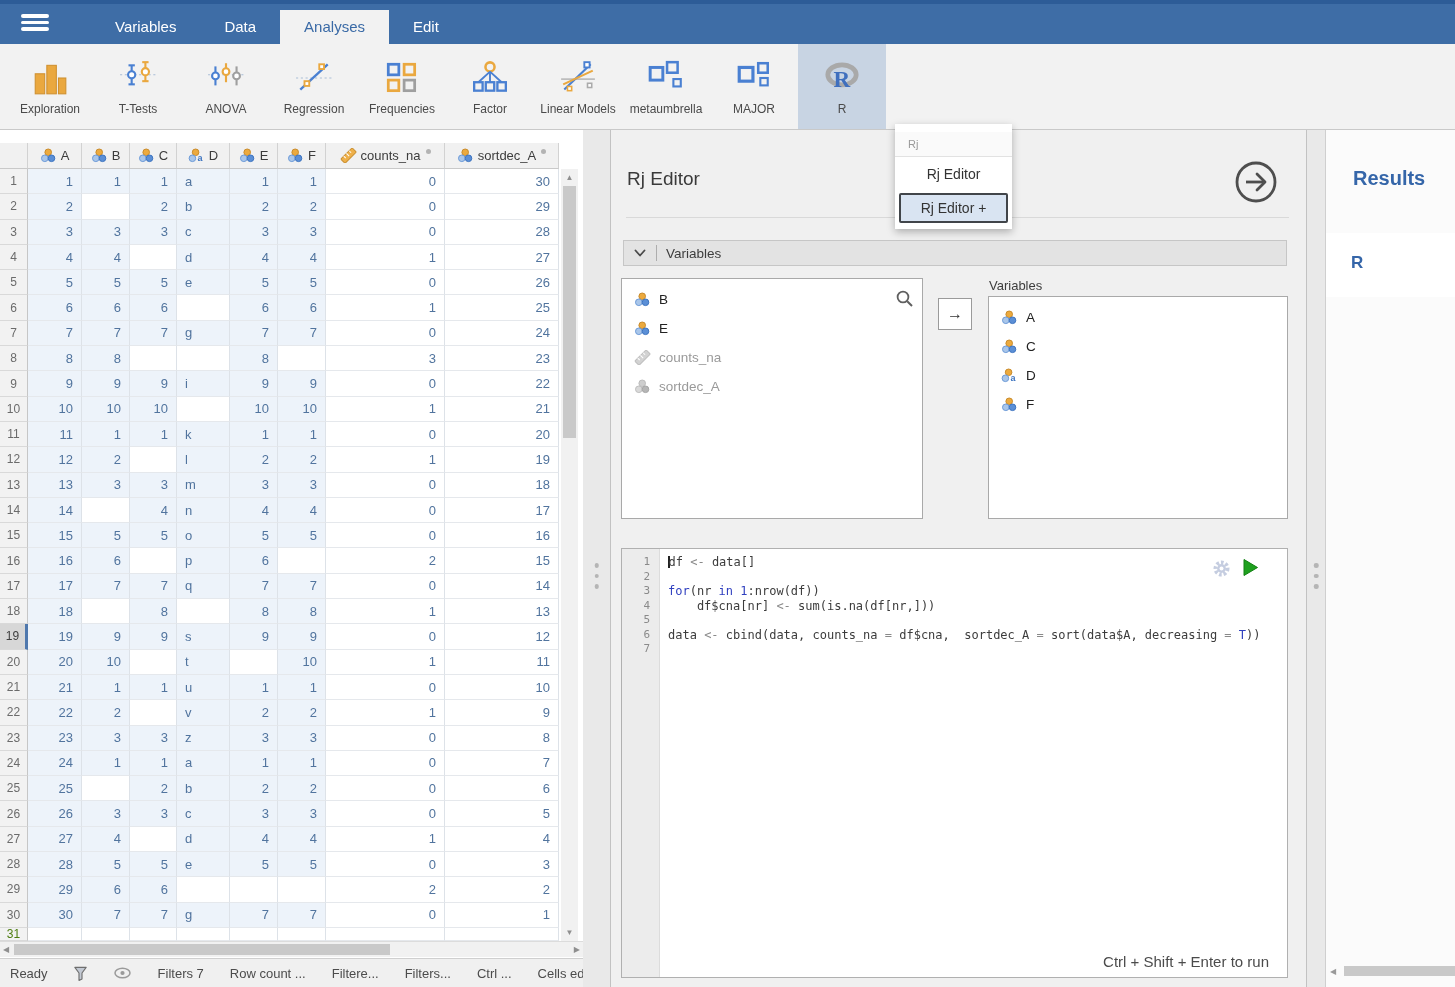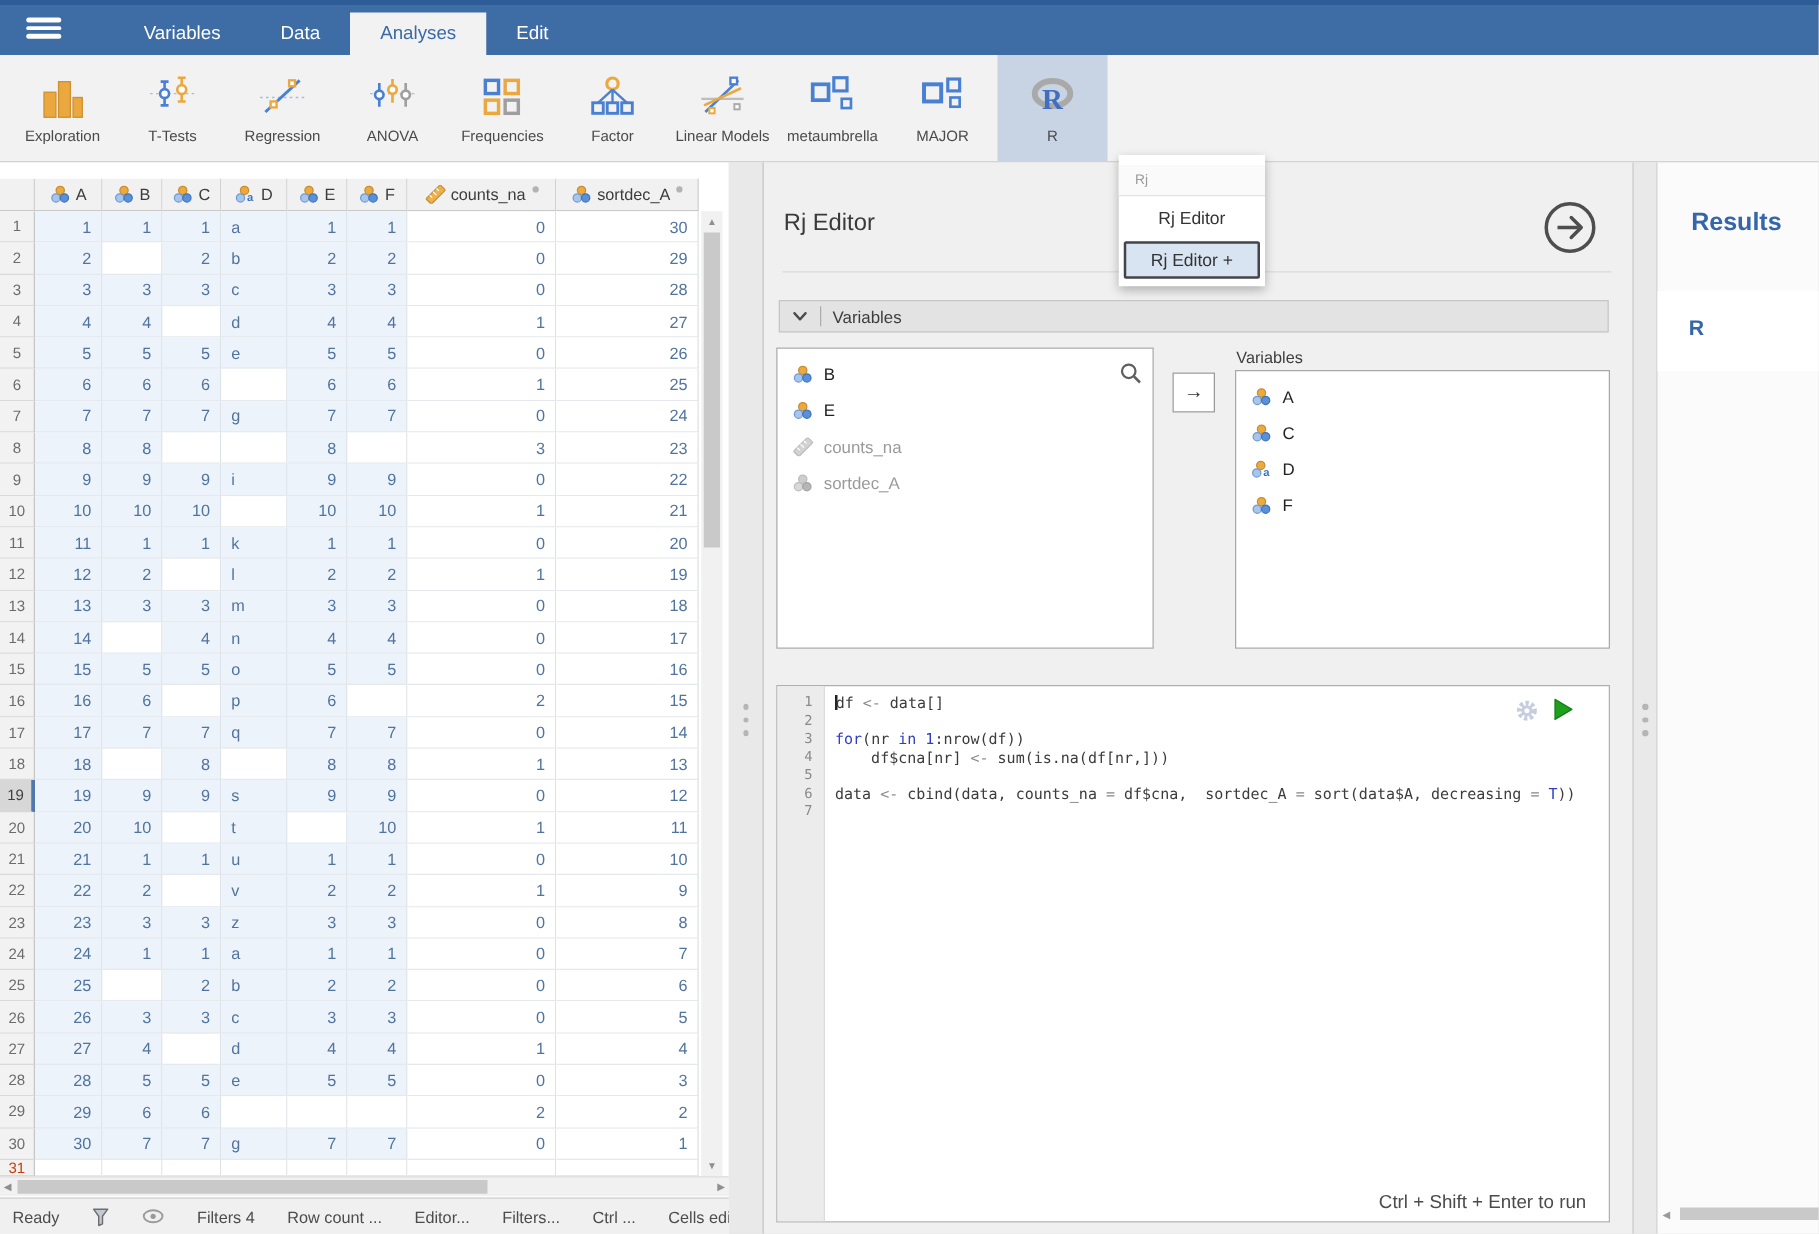--- a/index.html
+++ b/index.html
@@ -177,41 +177,41 @@
             <line x1="22" y1="2" x2="28" y2="2" stroke="#eaa83f" stroke-width="2"></line>
             <line x1="22" y1="20" x2="28" y2="20" stroke="#eaa83f" stroke-width="2"></line>
             <circle cx="25" cy="11" r="3.4" fill="#fff" stroke="#eaa83f" stroke-width="2"></circle>
           </svg>
         </span>
         <span class="rlabel">T-Tests</span>
       </div>
       <div class="ribbon-item">
         <span class="ric">
           <svg width="38" height="36" viewBox="0 0 36 34">
-            <line x1="1" y1="17" x2="35" y2="17" stroke="#a9bdd6" stroke-dasharray="2 2.5"></line>
-            <line x1="5" y1="28" x2="31" y2="4" stroke="#4a80d2" stroke-width="2.2"></line>
-            <rect x="9" y="20" width="4.5" height="4.5" fill="#fff" stroke="#eaa83f" stroke-width="1.8"></rect>
-            <rect x="23" y="4" width="4.5" height="4.5" fill="#fff" stroke="#eaa83f" stroke-width="1.8"></rect>
-          </svg>
-        </span>
-        <span class="rlabel">Regression</span>
-      </div>
-      <div class="ribbon-item">
-        <span class="ric">
-          <svg width="38" height="36" viewBox="0 0 36 34">
             <line x1="1" y1="14" x2="35" y2="14" stroke="#a9bdd6" stroke-dasharray="2 2.5"></line>
             <line x1="8" y1="6" x2="8" y2="24" stroke="#4a80d2" stroke-width="2"></line>
             <circle cx="8" cy="15" r="3.2" fill="#fff" stroke="#4a80d2" stroke-width="2"></circle>
             <line x1="18" y1="3" x2="18" y2="21" stroke="#eaa83f" stroke-width="2"></line>
             <circle cx="18" cy="11" r="3.2" fill="#fff" stroke="#eaa83f" stroke-width="2"></circle>
             <line x1="28" y1="6" x2="28" y2="24" stroke="#9f9f9f" stroke-width="2"></line>
             <circle cx="28" cy="15" r="3.2" fill="#fff" stroke="#9f9f9f" stroke-width="2"></circle>
           </svg>
         </span>
         <span class="rlabel">ANOVA</span>
+      </div>
+      <div class="ribbon-item">
+        <span class="ric">
+          <svg width="38" height="36" viewBox="0 0 36 34">
+            <line x1="1" y1="17" x2="35" y2="17" stroke="#a9bdd6" stroke-dasharray="2 2.5"></line>
+            <line x1="5" y1="28" x2="31" y2="4" stroke="#4a80d2" stroke-width="2.2"></line>
+            <rect x="9" y="20" width="4.5" height="4.5" fill="#fff" stroke="#eaa83f" stroke-width="1.8"></rect>
+            <rect x="23" y="4" width="4.5" height="4.5" fill="#fff" stroke="#eaa83f" stroke-width="1.8"></rect>
+          </svg>
+        </span>
+        <span class="rlabel">Regression</span>
       </div>
       <div class="ribbon-item">
         <span class="ric">
           <svg width="38" height="36" viewBox="0 0 36 34">
             <rect x="5" y="4" width="10" height="10" stroke="#4a80d2" stroke-width="2.6" fill="none"></rect>
             <rect x="20" y="4" width="10" height="10" stroke="#eaa83f" stroke-width="2.6" fill="none"></rect>
             <rect x="5" y="19" width="10" height="10" stroke="#eaa83f" stroke-width="2.6" fill="none"></rect>
             <rect x="20" y="19" width="10" height="10" stroke="#9f9f9f" stroke-width="2.6" fill="none"></rect>
           </svg>
         </span>
@@ -691,21 +691,21 @@
             <div class="cell tint" style="width: 54px;">30</div>
             <div class="cell tint" style="width: 48px;">7</div>
             <div class="cell tint" style="width: 47px;">7</div>
             <div class="cell txt tint" style="width: 53px;">g</div>
             <div class="cell tint" style="width: 48px;">7</div>
             <div class="cell tint" style="width: 48px;">7</div>
             <div class="cell" style="width: 119px;">0</div>
             <div class="cell" style="width: 114px;">1</div>
           </div>
           <div class="grow partial">
-            <div class="rowhdr" style="color: #c2410c;">31</div>
+            <div class="rowhdr" style="color: #4d7c0f;">31</div>
             <div class="cell" style="width: 54px;"></div>
             <div class="cell" style="width: 48px;"></div>
             <div class="cell" style="width: 47px;"></div>
             <div class="cell txt" style="width: 53px;"></div>
             <div class="cell" style="width: 48px;"></div>
             <div class="cell" style="width: 48px;"></div>
             <div class="cell" style="width: 119px;"></div>
             <div class="cell" style="width: 114px;"></div>
           </div>
         </div>
@@ -725,23 +725,23 @@
             <svg width="17" height="17" viewBox="0 0 18 17">
               <path d="M3 2 L15 2 L10.6 8 L10.6 14.4 L7.4 15.8 L7.4 8 Z" fill="#c3c9d3" stroke="#6e6e6e" stroke-width="1.2" stroke-linejoin="round"></path>
             </svg>
           </span>
           <span class="sb-ico">
             <svg width="19" height="14" viewBox="0 0 19 14">
               <ellipse cx="9.5" cy="7" rx="7.5" ry="4.8" fill="none" stroke="#9a9a9a" stroke-width="1.5"></ellipse>
               <circle cx="9.5" cy="7" r="2.1" fill="#9a9a9a"></circle>
             </svg>
           </span>
-          <span class="sb-txt">Filters 4</span>
+          <span class="sb-txt">Filters 7</span>
           <span class="sb-txt">Row count ...</span>
-          <span class="sb-txt">Editor...</span>
+          <span class="sb-txt">Filtere...</span>
           <span class="sb-txt">Filters...</span>
           <span class="sb-txt">Ctrl ...</span>
           <span class="sb-txt">Cells edited ...</span>
         </div>
     </div>
 
     <div class="gap1">
       <div class="dragdots">
           <i></i>
           <i></i>

